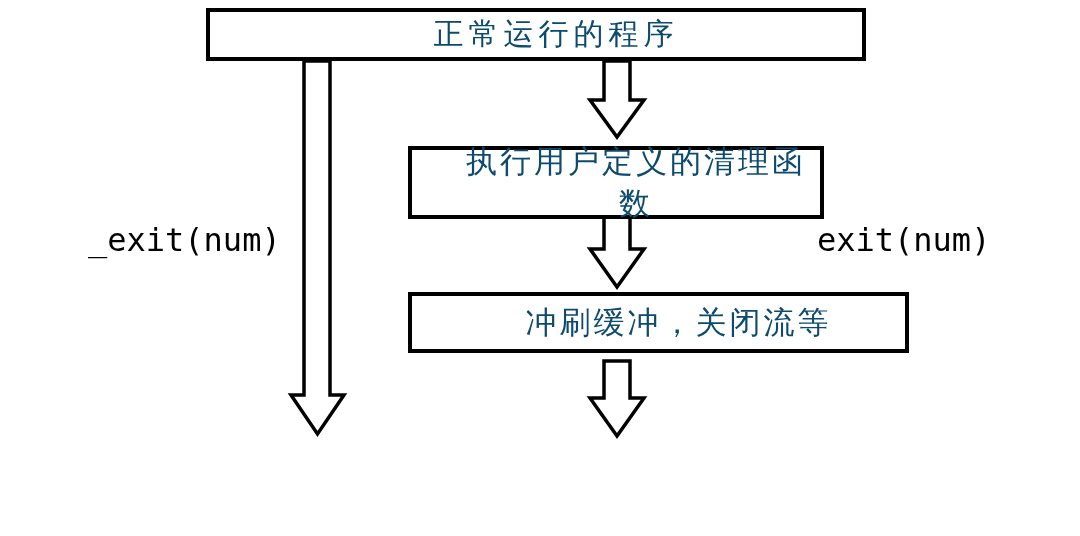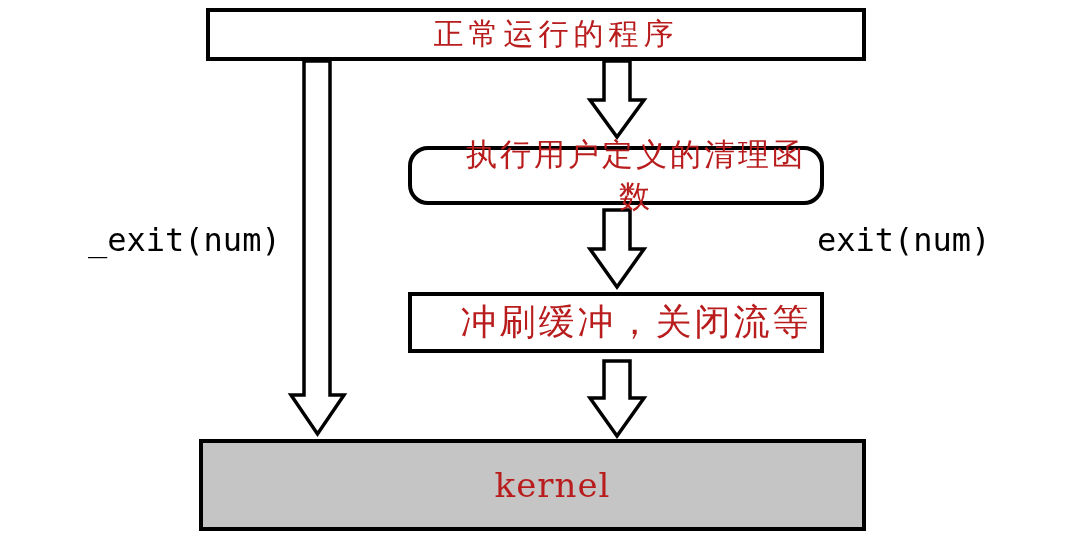--- a/index.html
+++ b/index.html
@@ -20,45 +20,44 @@
     left: 0;
     top: 0;
     width: 1080px;
     height: 536px;
   }
   .node {
     position: absolute;
     box-sizing: border-box;
     border: 4px solid #000000;
     background: #ffffff;
-    color: #b91c1c;
+    color: #0c4a6e;
     display: flex;
     align-items: center;
     justify-content: center;
     text-align: center;
     font-family: "DejaVu Serif", "Liberation Serif", serif;
     padding-left: 40px;
   }
   .node-program {
     left: 206px; top: 8px;
     width: 660px; height: 53px;
     font-size: 30px;
     letter-spacing: 5px;
   }
   .node-cleanup {
     left: 408px; top: 146px;
-    width: 416px; height: 59px;
+    width: 416px; height: 73px;
     font-size: 31px;
     letter-spacing: 3px;
-    border-radius: 20px;
   }
   .node-flush {
     left: 408px; top: 292px;
-    width: 416px; height: 61px;
-    font-size: 36px;
+    width: 501px; height: 61px;
+    font-size: 31px;
     letter-spacing: 3px;
   }
   .node-kernel {
     left: 199px; top: 439px;
     width: 667px; height: 92px;
     background: #c5c5c5;
     font-size: 34px;
     letter-spacing: 1px;
   }
   .edge-label {
@@ -90,19 +89,18 @@
 
     <polygon stroke="#000000" stroke-width="3.5" points="604,361 630,361 630,398 644,398 617,436 590,398 604,398" fill="#ffffff"></polygon>
   </svg>
 
   <div class="node node-program">正常运行的程序</div>
 
   <div class="node node-cleanup">执行用户定义的清理函数</div>
 
   <div class="node node-flush">冲刷缓冲，关闭流等</div>
 
-  <div class="node node-kernel">kernel</div>
 
   <div class="edge-label edge-label-right">exit(num)</div>
 
   <div class="edge-label edge-label-left">_exit(num)</div>
 
 </div>
 
 </body></html>

